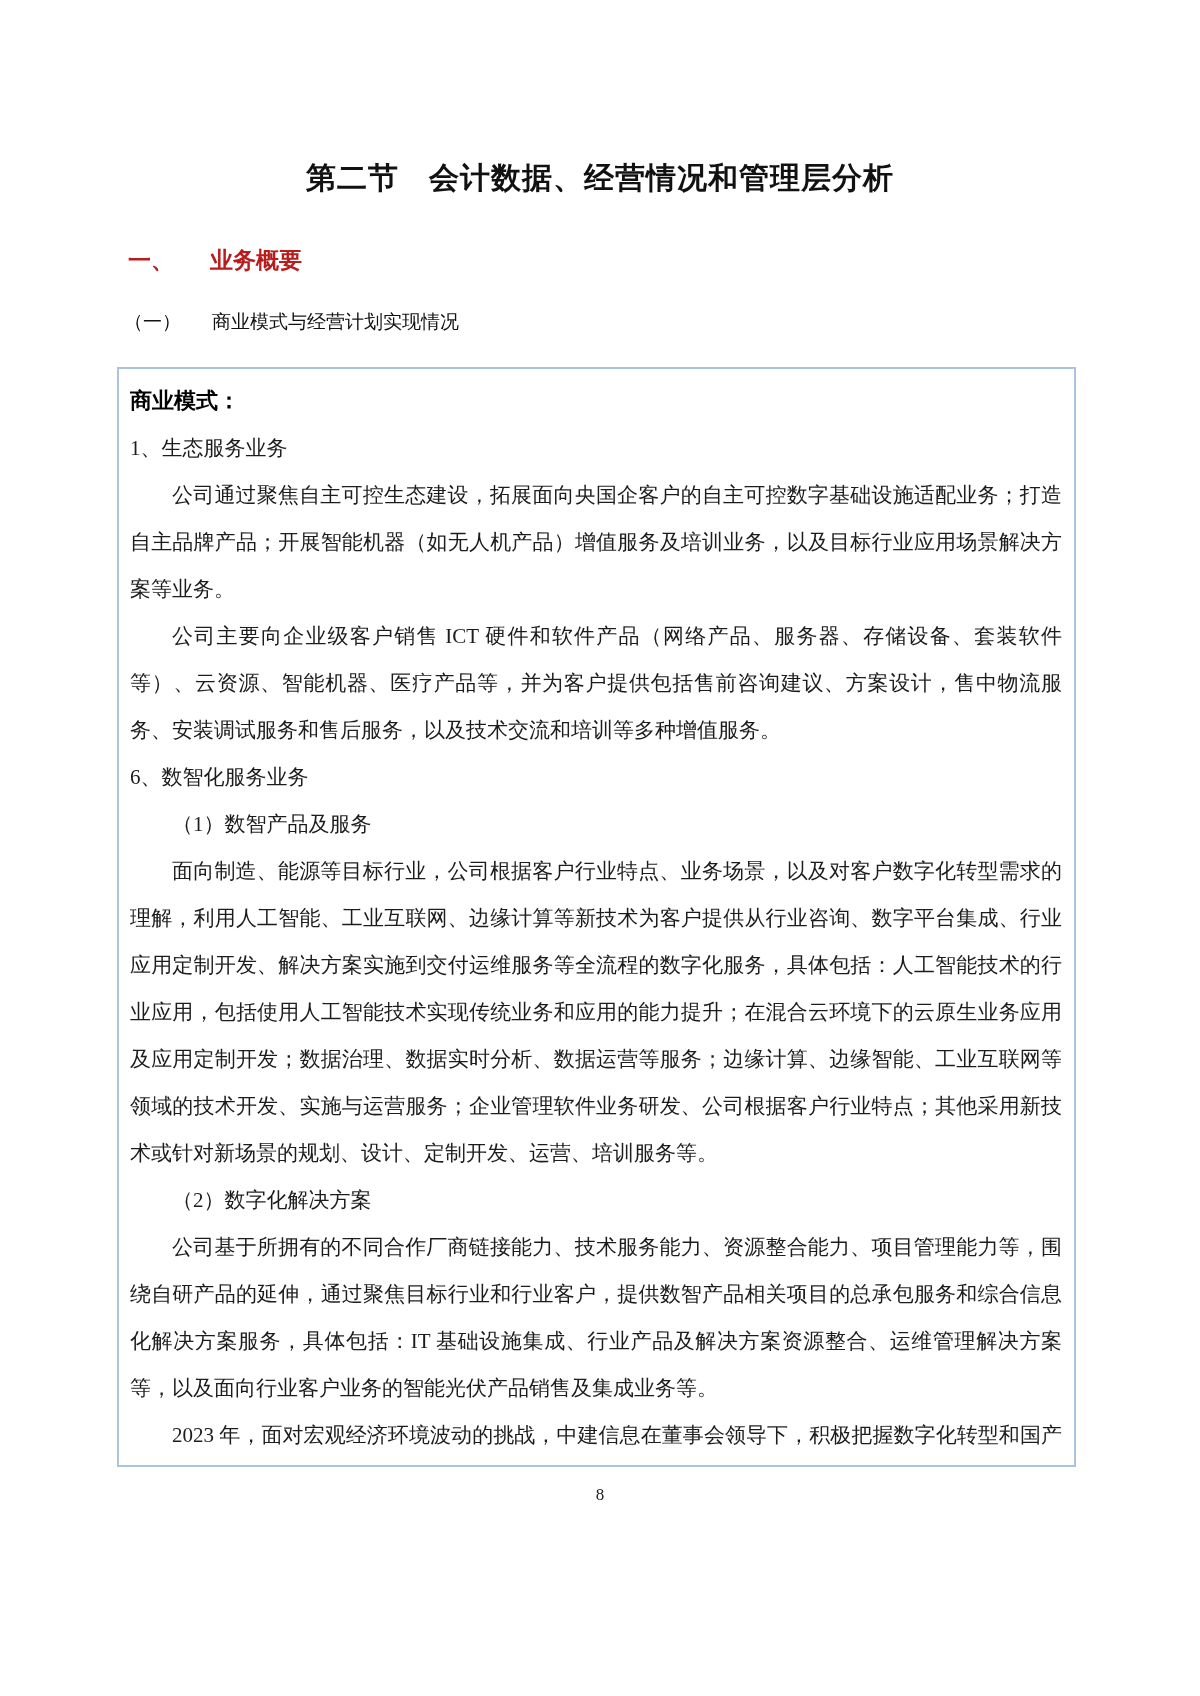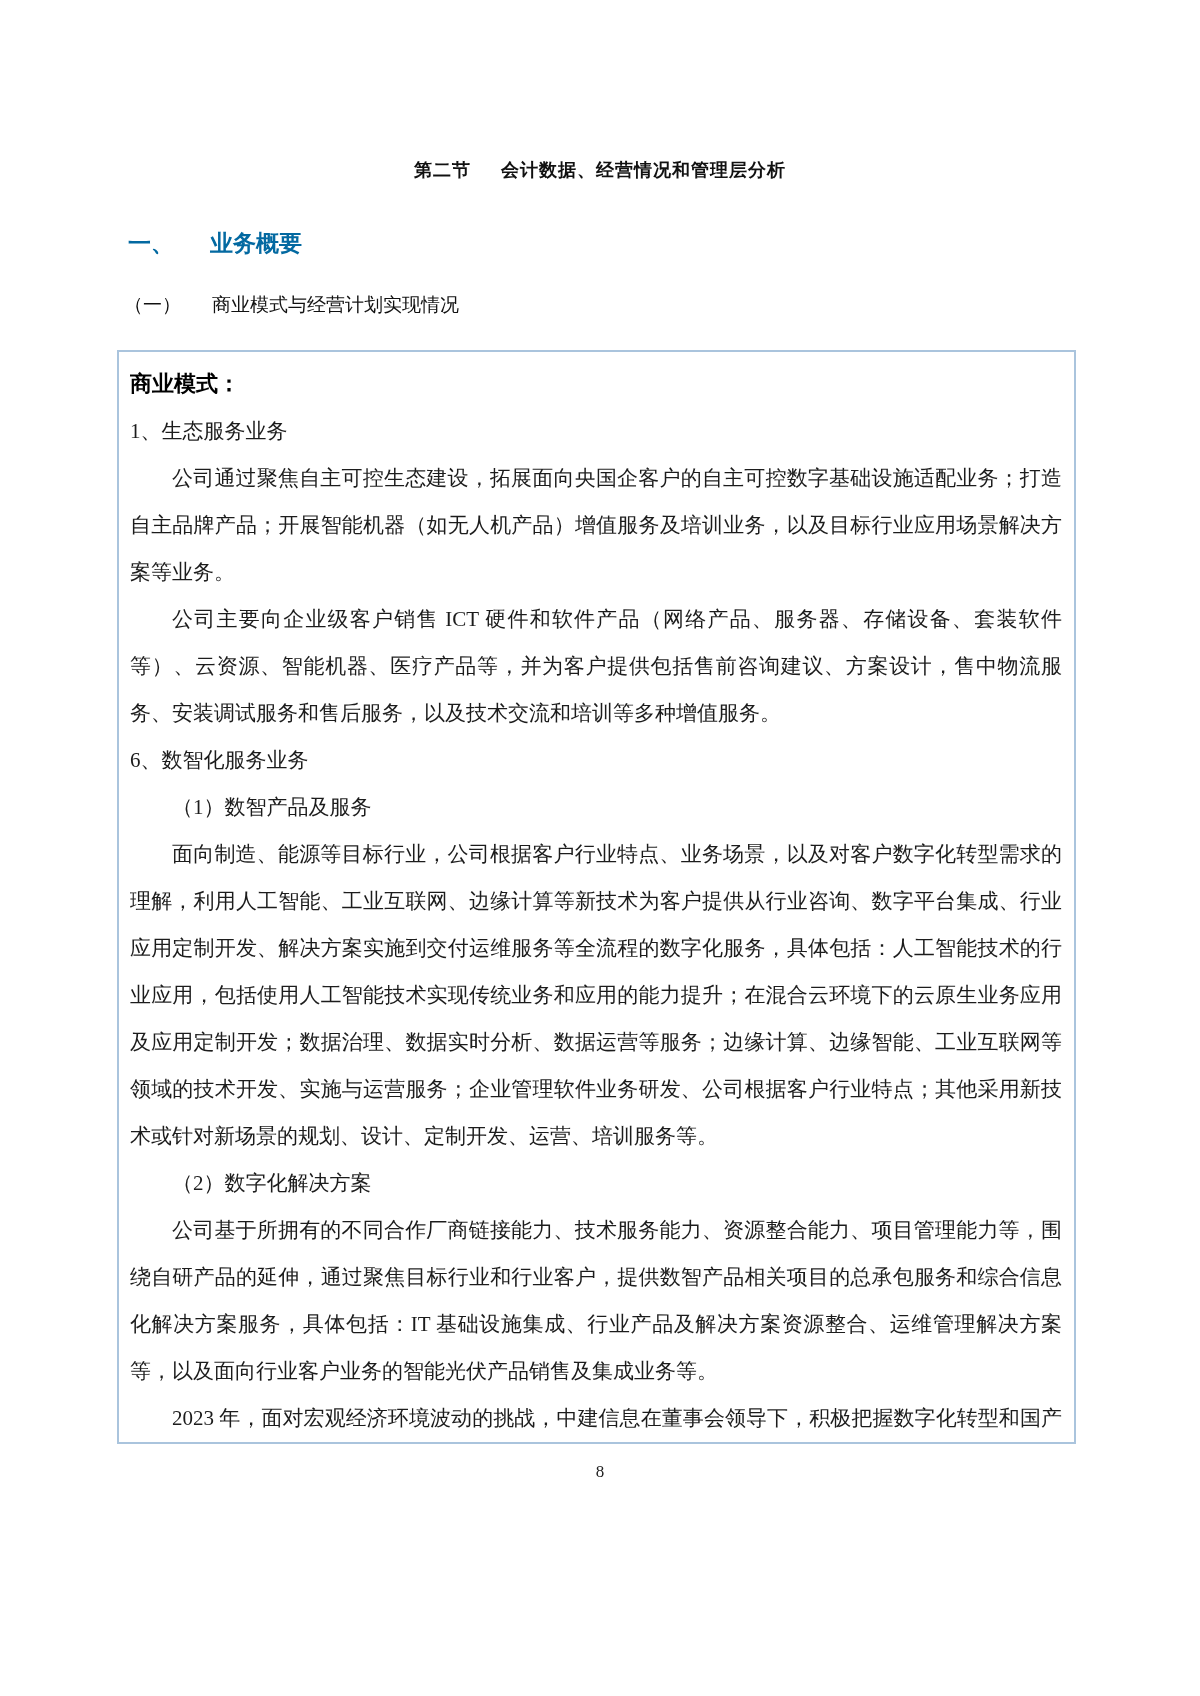--- a/index.html
+++ b/index.html
@@ -12,51 +12,51 @@
     color: #1c1c1c;
     overflow: hidden;
     font-family: "Liberation Serif", "DejaVu Serif", serif;
   }
   
   .doc-title {
     padding-top: 158px;
     text-align: center;
     font-family: "Liberation Sans", "DejaVu Sans", sans-serif;
     font-weight: 700;
-    font-size: 18px;
+    font-size: 30px;
     letter-spacing: 1px;
     color: #111;
   }
   .doc-title .title-prefix { margin-right: 30px; }
 
   .h1 {
     margin: 46px 0 0 128px;
     font-family: "Liberation Sans", "DejaVu Sans", sans-serif;
     font-weight: 700;
     font-size: 23px;
-    color: #0369a1;
+    color: #b91c1c;
   }
   .h1 .num { display: inline-block; width: 82px; }
 
   .h2 {
     margin: 33px 0 0 124px;
     font-family: "Liberation Sans", "DejaVu Sans", sans-serif;
     font-weight: 400;
     font-size: 19px;
     color: #111;
   }
   .h2 .num { display: inline-block; width: 88px; }
 
   
   .content-box {
     box-sizing: border-box;
     margin: 32px 0 0 117px;
     width: 959px;
     border: 2px solid #aac4dd;
-    padding: 10px 12px 0 11px;
+    padding: 10px 12px 6px 11px;
     font-size: 21px;
   }
   .box-heading {
     font-family: "Liberation Sans", "DejaVu Sans", sans-serif;
     font-weight: 700;
     font-size: 22px;
     line-height: 36px;
     margin: 4px 0 6px 0;
     color: #000;
   }

